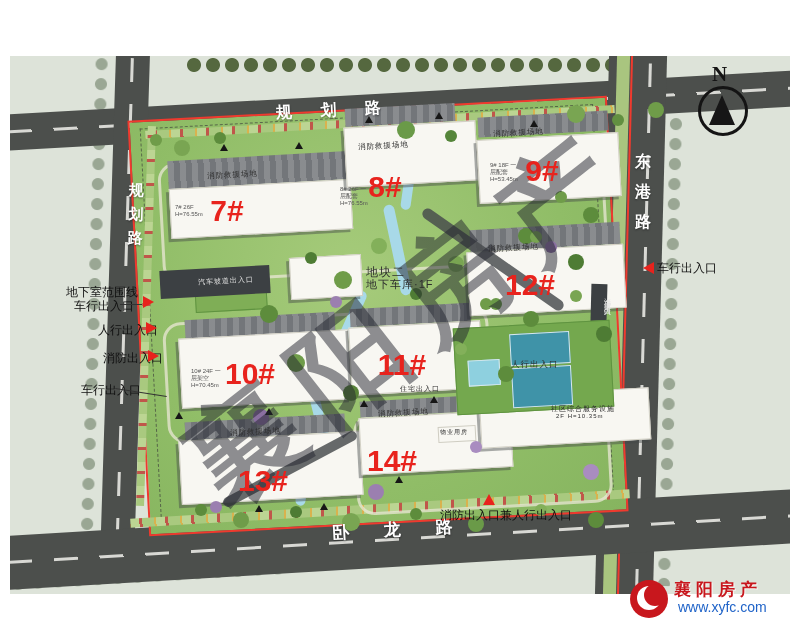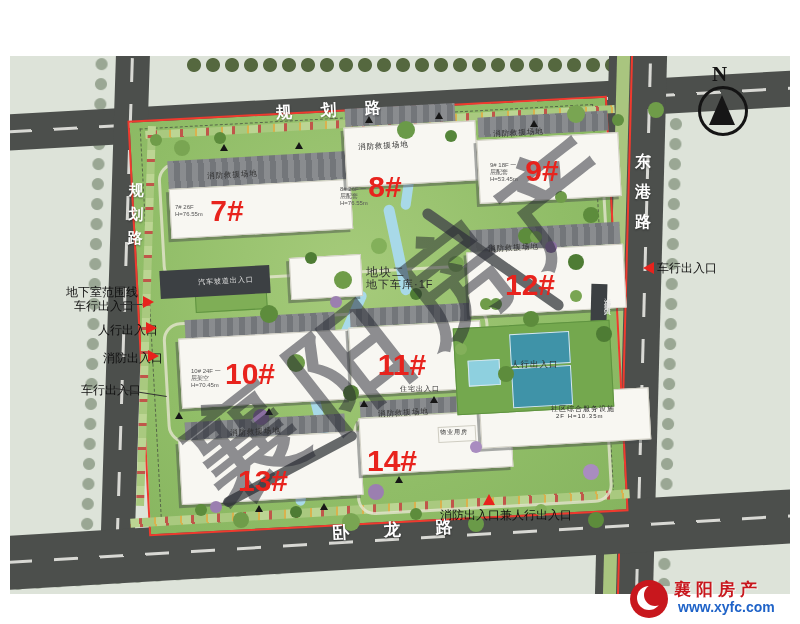--- a/index.html
+++ b/index.html
@@ -40,21 +40,21 @@
   .ncirc{width:44px;height:44px;border:3px solid #141414;border-radius:50%;z-index:7;background:transparent}
   .ntri{width:0;height:0;border-left:13px solid transparent;border-right:13px solid transparent;border-bottom:30px solid #161616;z-index:7}
   .nlabel{font-family:"Liberation Serif",serif;font-weight:bold;font-size:21px;color:#141414;z-index:7}
   .courts{background:#74a84e;border:1px solid #5f9340;z-index:3}
   .court{position:absolute;background:#3f93a8;border:1px solid #d8e8ec}
   #logo{left:626px;top:578px;width:170px;height:44px;z-index:8}
   .logocirc{position:absolute;left:4px;top:2px;width:38px;height:38px;border-radius:50%;background:#c8171d}
   .logocirc .c1{position:absolute;left:7px;top:6px;width:24px;height:24px;border-radius:50%;background:#fff}
   .logocirc .c2{position:absolute;left:14px;top:4px;width:22px;height:22px;border-radius:50%;background:#c8171d}
   .logoname{position:absolute;left:48px;top:0;font-family:"Liberation Serif",serif;font-weight:bold;font-size:17px;letter-spacing:5px;color:#c8171d;text-shadow:1px 1px 0 rgba(255,255,255,.8)}
-  .logourl{position:absolute;left:52px;top:21px;font-weight:bold;font-size:14px;color:#1f63c8;text-shadow:1px 1px 0 rgba(255,255,255,.8)}
+  .logourl{position:absolute;left:52px;top:21px;font-weight:normal;font-size:14px;color:#1f63c8;text-shadow:1px 1px 0 rgba(255,255,255,.8)}
   .tA{left:140px;top:78px;background:#6f9c49;box-shadow:26px 8px 0 2px #79a552,64px -2px 0 #5d8c3c,250px -10px 0 3px #6a9a48,295px -4px 0 #55853a,420px -26px 0 3px #79a552,462px -20px 0 #628f41,500px -30px 0 2px #6f9c49}
   .tB{left:295px;top:196px;background:#4e7c34;box-shadow:32px 22px 0 3px #6f9c49,68px -12px 0 2px #83b05a,105px 36px 0 #4e7c34,-42px 56px 0 3px #5d8c3c,145px 6px 0 2px #79a552,185px 46px 0 #6a9a48,215px -22px 0 2px #5d8c3c,-15px 105px 0 3px #6f9c49,40px 135px 0 2px #588338}
   .tC{left:470px;top:242px;background:#6f9c49;box-shadow:45px 15px 0 2px #5d8c3c,90px -8px 0 #79a552,118px 30px 0 2px #4e7c34,-25px 45px 0 #83b05a,20px 70px 0 2px #5d8c3c}
   .tD{left:185px;top:448px;background:#5d8c3c;box-shadow:40px 10px 0 2px #6f9c49,95px 2px 0 #4e7c34,150px 12px 0 3px #79a552,215px 4px 0 #5d8c3c,275px 14px 0 2px #6a9a48,340px 0 0 #83b05a,395px 10px 0 2px #5d8c3c}
   .tE{left:320px;top:240px;background:#9b7fb0;box-shadow:-75px 115px 0 2px #8a6fa0,140px 145px 0 #a98cc0,40px 190px 0 2px #9b7fb0,215px -55px 0 #8a6fa0,255px 170px 0 2px #a98cc0,-120px 205px 0 #9b7fb0}
   .tF{left:545px;top:135px;background:#6f9c49;box-shadow:30px 18px 0 2px #5d8c3c,-25px 40px 0 #79a552,15px 65px 0 2px #4e7c34}
 </style>
 </head>
 <body>
 

